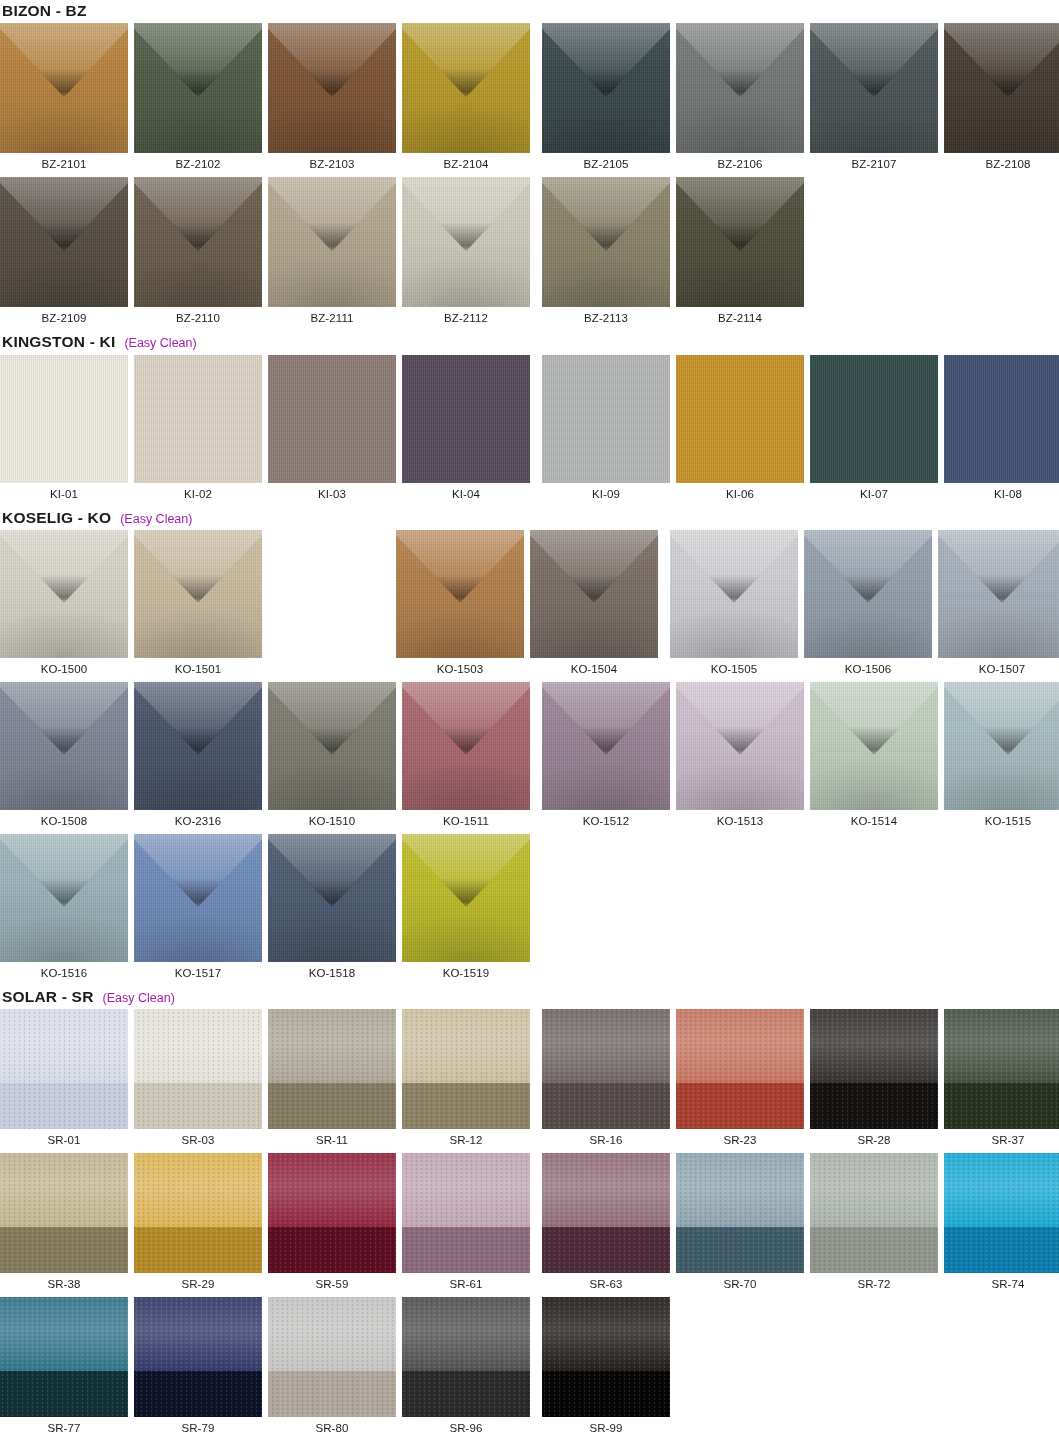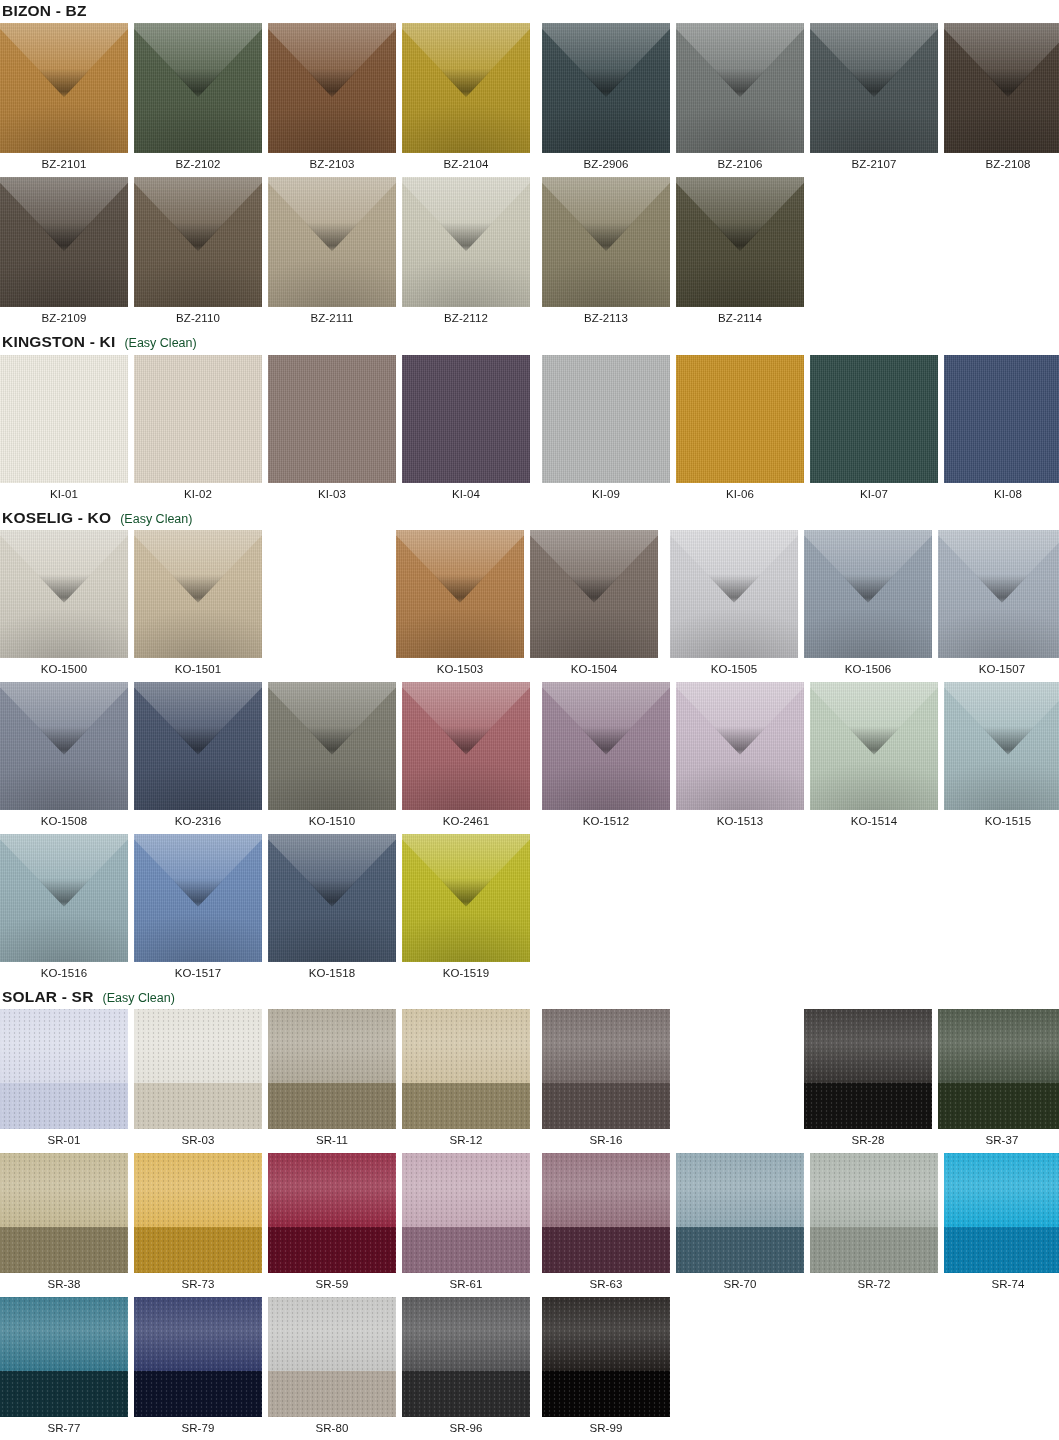--- a/index.html
+++ b/index.html
@@ -23,21 +23,21 @@
   .section-title {
     font-size: 15.5px;
     font-weight: bold;
     letter-spacing: 0.2px;
     color: #1a1a1a;
     white-space: nowrap;
   }
   .section-tag {
     font-size: 12.5px;
     font-weight: normal;
-    color: #14532d;
+    color: #a21caf;
     white-space: nowrap;
   }
 
   
   .row {
     display: grid;
     grid-template-columns:
       128px 6px 128px 6px 128px 6px 128px
       12px
       128px 6px 128px 6px 128px 6px 128px;
@@ -191,21 +191,21 @@
           <div class="shade"></div>
         </div>
         <div class="label">BZ-2104</div>
       </div>
       <div class="spacer"></div>
       <div class="cell">
         <div class="swatch h130 fold" style="background: rgb(55, 71, 75);">
           <div class="weave"></div>
           <div class="shade"></div>
         </div>
-        <div class="label">BZ-2906</div>
+        <div class="label">BZ-2105</div>
       </div>
       <div class="spacer"></div>
       <div class="cell">
         <div class="swatch h130 fold" style="background: rgb(115, 120, 118);">
           <div class="weave"></div>
           <div class="shade"></div>
         </div>
         <div class="label">BZ-2106</div>
       </div>
       <div class="spacer"></div>
@@ -424,21 +424,21 @@
           <div class="shade"></div>
         </div>
         <div class="label">KO-1510</div>
       </div>
       <div class="spacer"></div>
       <div class="cell">
         <div class="swatch h128 fold" style="background: rgb(169, 102, 108);">
           <div class="weave"></div>
           <div class="shade"></div>
         </div>
-        <div class="label">KO-2461</div>
+        <div class="label">KO-1511</div>
       </div>
       <div class="spacer"></div>
       <div class="cell">
         <div class="swatch h128 fold" style="background: rgb(155, 132, 151);">
           <div class="weave"></div>
           <div class="shade"></div>
         </div>
         <div class="label">KO-1512</div>
       </div>
       <div class="spacer"></div>
@@ -555,20 +555,29 @@
       <div class="cell">
         <div class="swatch h120">
           <div class="solar-top" style="background: linear-gradient(rgb(109, 98, 96) 0%, rgb(109, 98, 96) 100%);"></div>
           <div class="solar-bot" style="background: rgb(85, 75, 73);"></div>
           <div class="solar-sheen"></div>
           <div class="pebble"></div>
         </div>
         <div class="label">SR-16</div>
       </div>
       <div class="spacer"></div>
+      <div class="cell">
+        <div class="swatch h120">
+          <div class="solar-top" style="background: linear-gradient(rgb(196, 112, 92) 0%, rgb(196, 112, 92) 100%);"></div>
+          <div class="solar-bot" style="background: rgb(166, 63, 48);"></div>
+          <div class="solar-sheen"></div>
+          <div class="pebble"></div>
+        </div>
+        <div class="label">SR-23</div>
+      </div>
       <div class="spacer"></div>
       <div class="cell">
         <div class="swatch h120">
           <div class="solar-top" style="background: linear-gradient(rgb(46, 43, 41) 0%, rgb(46, 43, 41) 100%);"></div>
           <div class="solar-bot" style="background: rgb(19, 18, 17);"></div>
           <div class="solar-sheen"></div>
           <div class="pebble"></div>
         </div>
         <div class="label">SR-28</div>
       </div>
@@ -594,21 +603,21 @@
         <div class="label">SR-38</div>
       </div>
       <div class="spacer"></div>
       <div class="cell">
         <div class="swatch h120">
           <div class="solar-top" style="background: linear-gradient(rgb(220, 178, 83) 0%, rgb(220, 178, 83) 100%);"></div>
           <div class="solar-bot" style="background: rgb(179, 138, 40);"></div>
           <div class="solar-sheen"></div>
           <div class="pebble"></div>
         </div>
-        <div class="label">SR-73</div>
+        <div class="label">SR-29</div>
       </div>
       <div class="spacer"></div>
       <div class="cell">
         <div class="swatch h120">
           <div class="solar-top" style="background: linear-gradient(rgb(141, 31, 58) 0%, rgb(141, 31, 58) 100%);"></div>
           <div class="solar-bot" style="background: rgb(92, 13, 34);"></div>
           <div class="solar-sheen"></div>
           <div class="pebble"></div>
         </div>
         <div class="label">SR-59</div>

